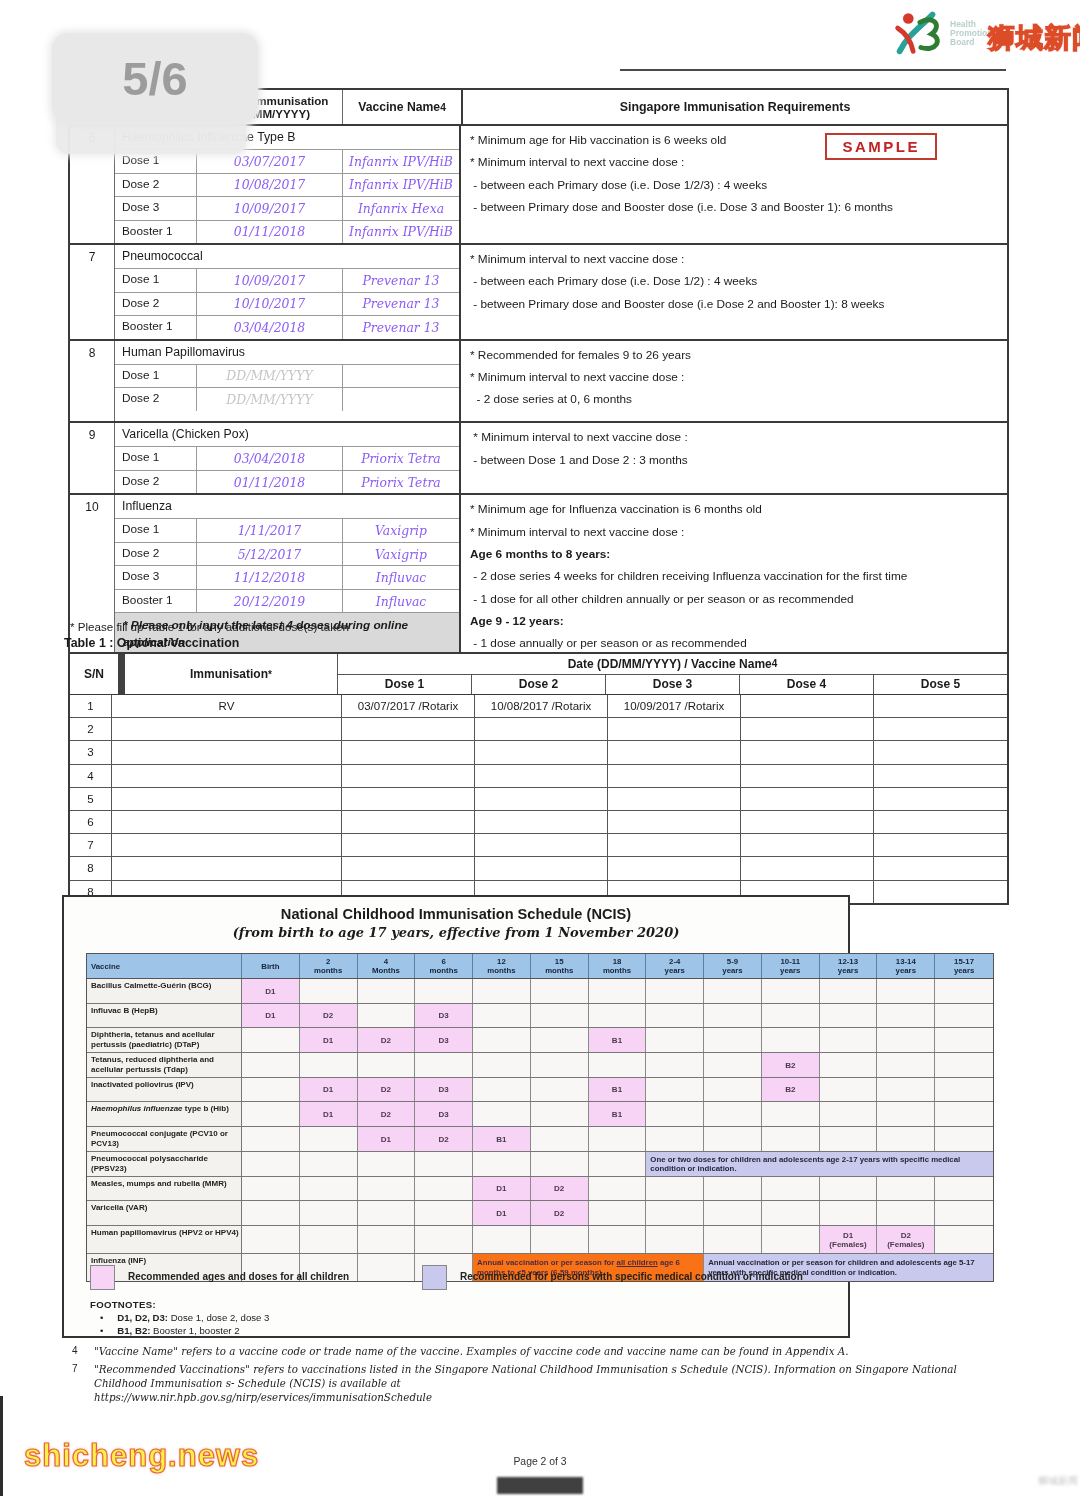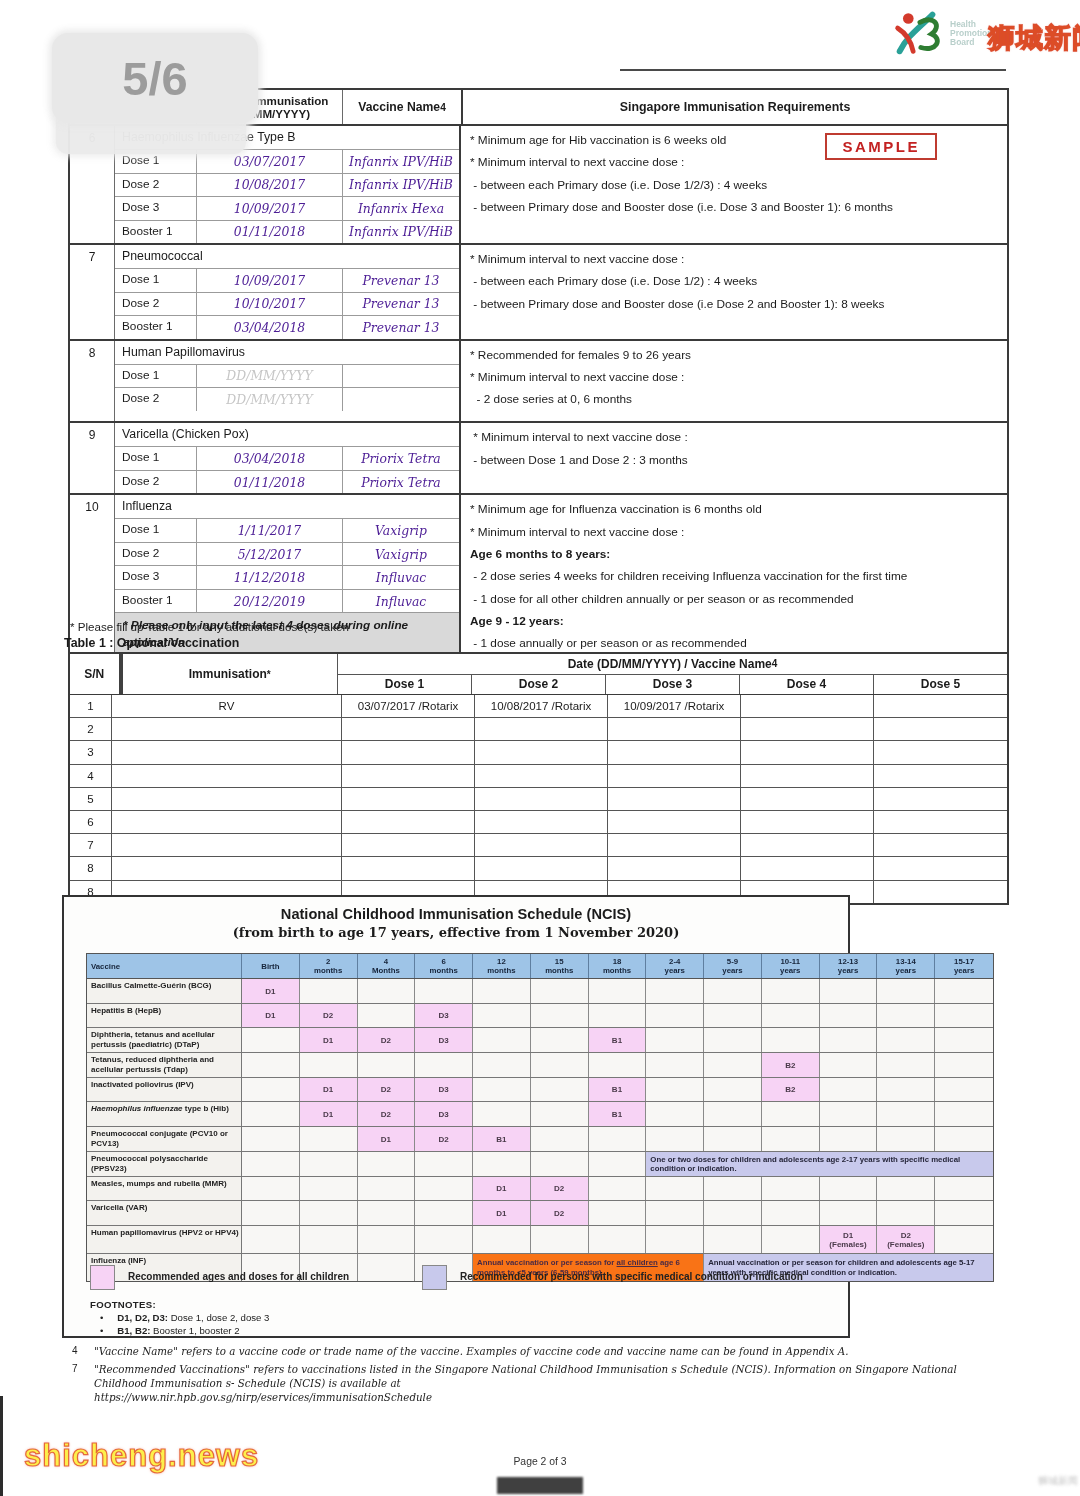--- a/index.html
+++ b/index.html
@@ -29,54 +29,54 @@
   .sect{display:flex;}
   .sect + .sect{border-top:2px solid #3a3a3a;}
   .sect-left{width:389px;display:flex;}
   .sn-cell{width:44px;border-right:1px solid #6a6a6a;text-align:center;padding-top:5px;font-size:12px;}
   .sect-body{flex:1;display:flex;flex-direction:column;}
   .name-row{height:23px;box-sizing:border-box;padding:4px 0 0 7px;font-size:12.3px;}
   .dose-row{height:22.5px;display:flex;border-top:1px solid #9b9b9b;}
   .dose-label{width:82px;box-sizing:border-box;padding:3px 0 0 7px;font-size:11.8px;border-right:1px solid #9b9b9b;}
   .dose-date{width:145px;display:flex;align-items:center;justify-content:center;border-right:1px solid #9b9b9b;}
   .dose-vac{flex:1;display:flex;align-items:center;justify-content:center;}
-  .hw{font-family:"DejaVu Serif",serif;font-style:italic;font-size:12.4px;color:#4c1d95;}
+  .hw{font-family:"DejaVu Serif",serif;font-style:italic;font-size:12.4px;color:#8b5cf6;}
   .ph{color:#c6c6c6;}
   .note-row{height:42px;box-sizing:border-box;background:#d9d9d9;border-top:1px solid #9b9b9b;
       font-weight:bold;font-style:italic;font-size:11.8px;padding:4px 10px 0 8px;line-height:17px;}
   .req-cell{flex:1;border-left:2px solid #3a3a3a;box-sizing:border-box;padding:3px 4px 11px 9px;position:relative;}
   .req-line{line-height:22.3px;font-size:11.8px;white-space:pre;}
   .req-line.b{font-weight:bold;}
   .stamp{position:absolute;top:7px;right:70px;border:2.5px solid #bf3b30;color:#c32222;background:#fff;
       font-weight:bold;font-size:15px;letter-spacing:2.5px;padding:3px 15px;}
   #fill-note{left:70px;top:620px;font-size:11.6px;}
 
   
   #t1-title{left:64px;top:636px;font-size:12.4px;font-weight:bold;}
   #t1{left:68px;top:652px;width:937px;border:2px solid #3a3a3a;background:#fff;}
   .t1-head{display:flex;height:40px;border-bottom:1px solid #3a3a3a;font-weight:bold;font-size:12px;}
-  .t1-sn{width:52px;border-right:4px solid #404040;display:flex;align-items:center;justify-content:center;}
+  .t1-sn{width:52px;border-right:7px solid #404040;display:flex;align-items:center;justify-content:center;}
   .t1-imm{width:230px;border-right:1px solid #555;display:flex;align-items:center;justify-content:center;}
   .t1-right{flex:1;display:flex;flex-direction:column;}
   .t1-datehdr{height:20px;border-bottom:1px solid #555;display:flex;align-items:center;justify-content:center;}
   .t1-doses{height:20px;display:flex;}
   .t1-dose-h{width:133px;border-right:1px solid #555;display:flex;align-items:center;justify-content:center;}
   .t1-dose-h:last-child{border-right:none;}
   .t1-row{display:flex;height:22.2px;border-top:1px solid #555;font-size:11.5px;}
   .t1-row:first-of-type{border-top:none;}
   .t1-c{border-right:1px solid #555;display:flex;align-items:center;justify-content:center;box-sizing:border-box;}
   .t1-c:last-child{border-right:none;}
   .t1-c.sn{width:42px;}
   .t1-c.imm{width:230px;}
   .t1-c.dose{width:133px;}
 
   
   #ncis{left:62px;top:895px;width:788px;height:443px;border:2px solid #333;box-sizing:border-box;background:#fdfdfc;}
   #ncis-title{text-align:center;font-weight:bold;font-size:14.6px;margin-top:9px;}
-  #ncis-sub{text-align:center;font-weight:bold;font-size:13px;margin-top:3px;font-family:"DejaVu Serif",serif;}
+  #ncis-sub{text-align:center;font-weight:bold;font-style:italic;font-size:13px;margin-top:3px;font-family:"DejaVu Serif",serif;}
   #ncis-table{position:absolute;left:22px;top:56px;width:906px;border:1px solid #555;}
   .nc-head{display:flex;background:#9ec4e7;border-bottom:1px solid #555;}
   .nc-hc{box-sizing:border-box;border-right:1px solid #5f7fa0;font-size:7.8px;font-weight:bold;
       display:flex;flex-direction:column;align-items:center;justify-content:center;line-height:9px;height:24px;color:#16243a;}
   .nc-hc:last-child{border-right:none;}
   .nc-hc.lbl{align-items:flex-start;padding-left:4px;}
   .nc-row{display:flex;border-bottom:1px solid #777;}
   .nc-row:last-child{border-bottom:none;}
   .nc-lbl{width:155px;box-sizing:border-box;border-right:1px solid #777;background:#f3f2ee;
       font-size:8px;font-weight:bold;padding:2px 2px 1px 4px;line-height:9.5px;color:#222;}
@@ -545,21 +545,21 @@
           <div class="nc-cell"></div>
           <div class="nc-cell"></div>
           <div class="nc-cell"></div>
           <div class="nc-cell"></div>
           <div class="nc-cell"></div>
           <div class="nc-cell"></div>
           <div class="nc-cell"></div>
           <div class="nc-cell"></div>
         </div>
         <div class="nc-row" style="height: 23px;">
-          <div class="nc-lbl">Hepatitis B (HepB)</div>
+          <div class="nc-lbl">Influvac B (HepB)</div>
           <div class="nc-cell mark">D1</div>
           <div class="nc-cell mark">D2</div>
           <div class="nc-cell"></div>
           <div class="nc-cell mark">D3</div>
           <div class="nc-cell"></div>
           <div class="nc-cell"></div>
           <div class="nc-cell"></div>
           <div class="nc-cell"></div>
           <div class="nc-cell"></div>
           <div class="nc-cell"></div>

